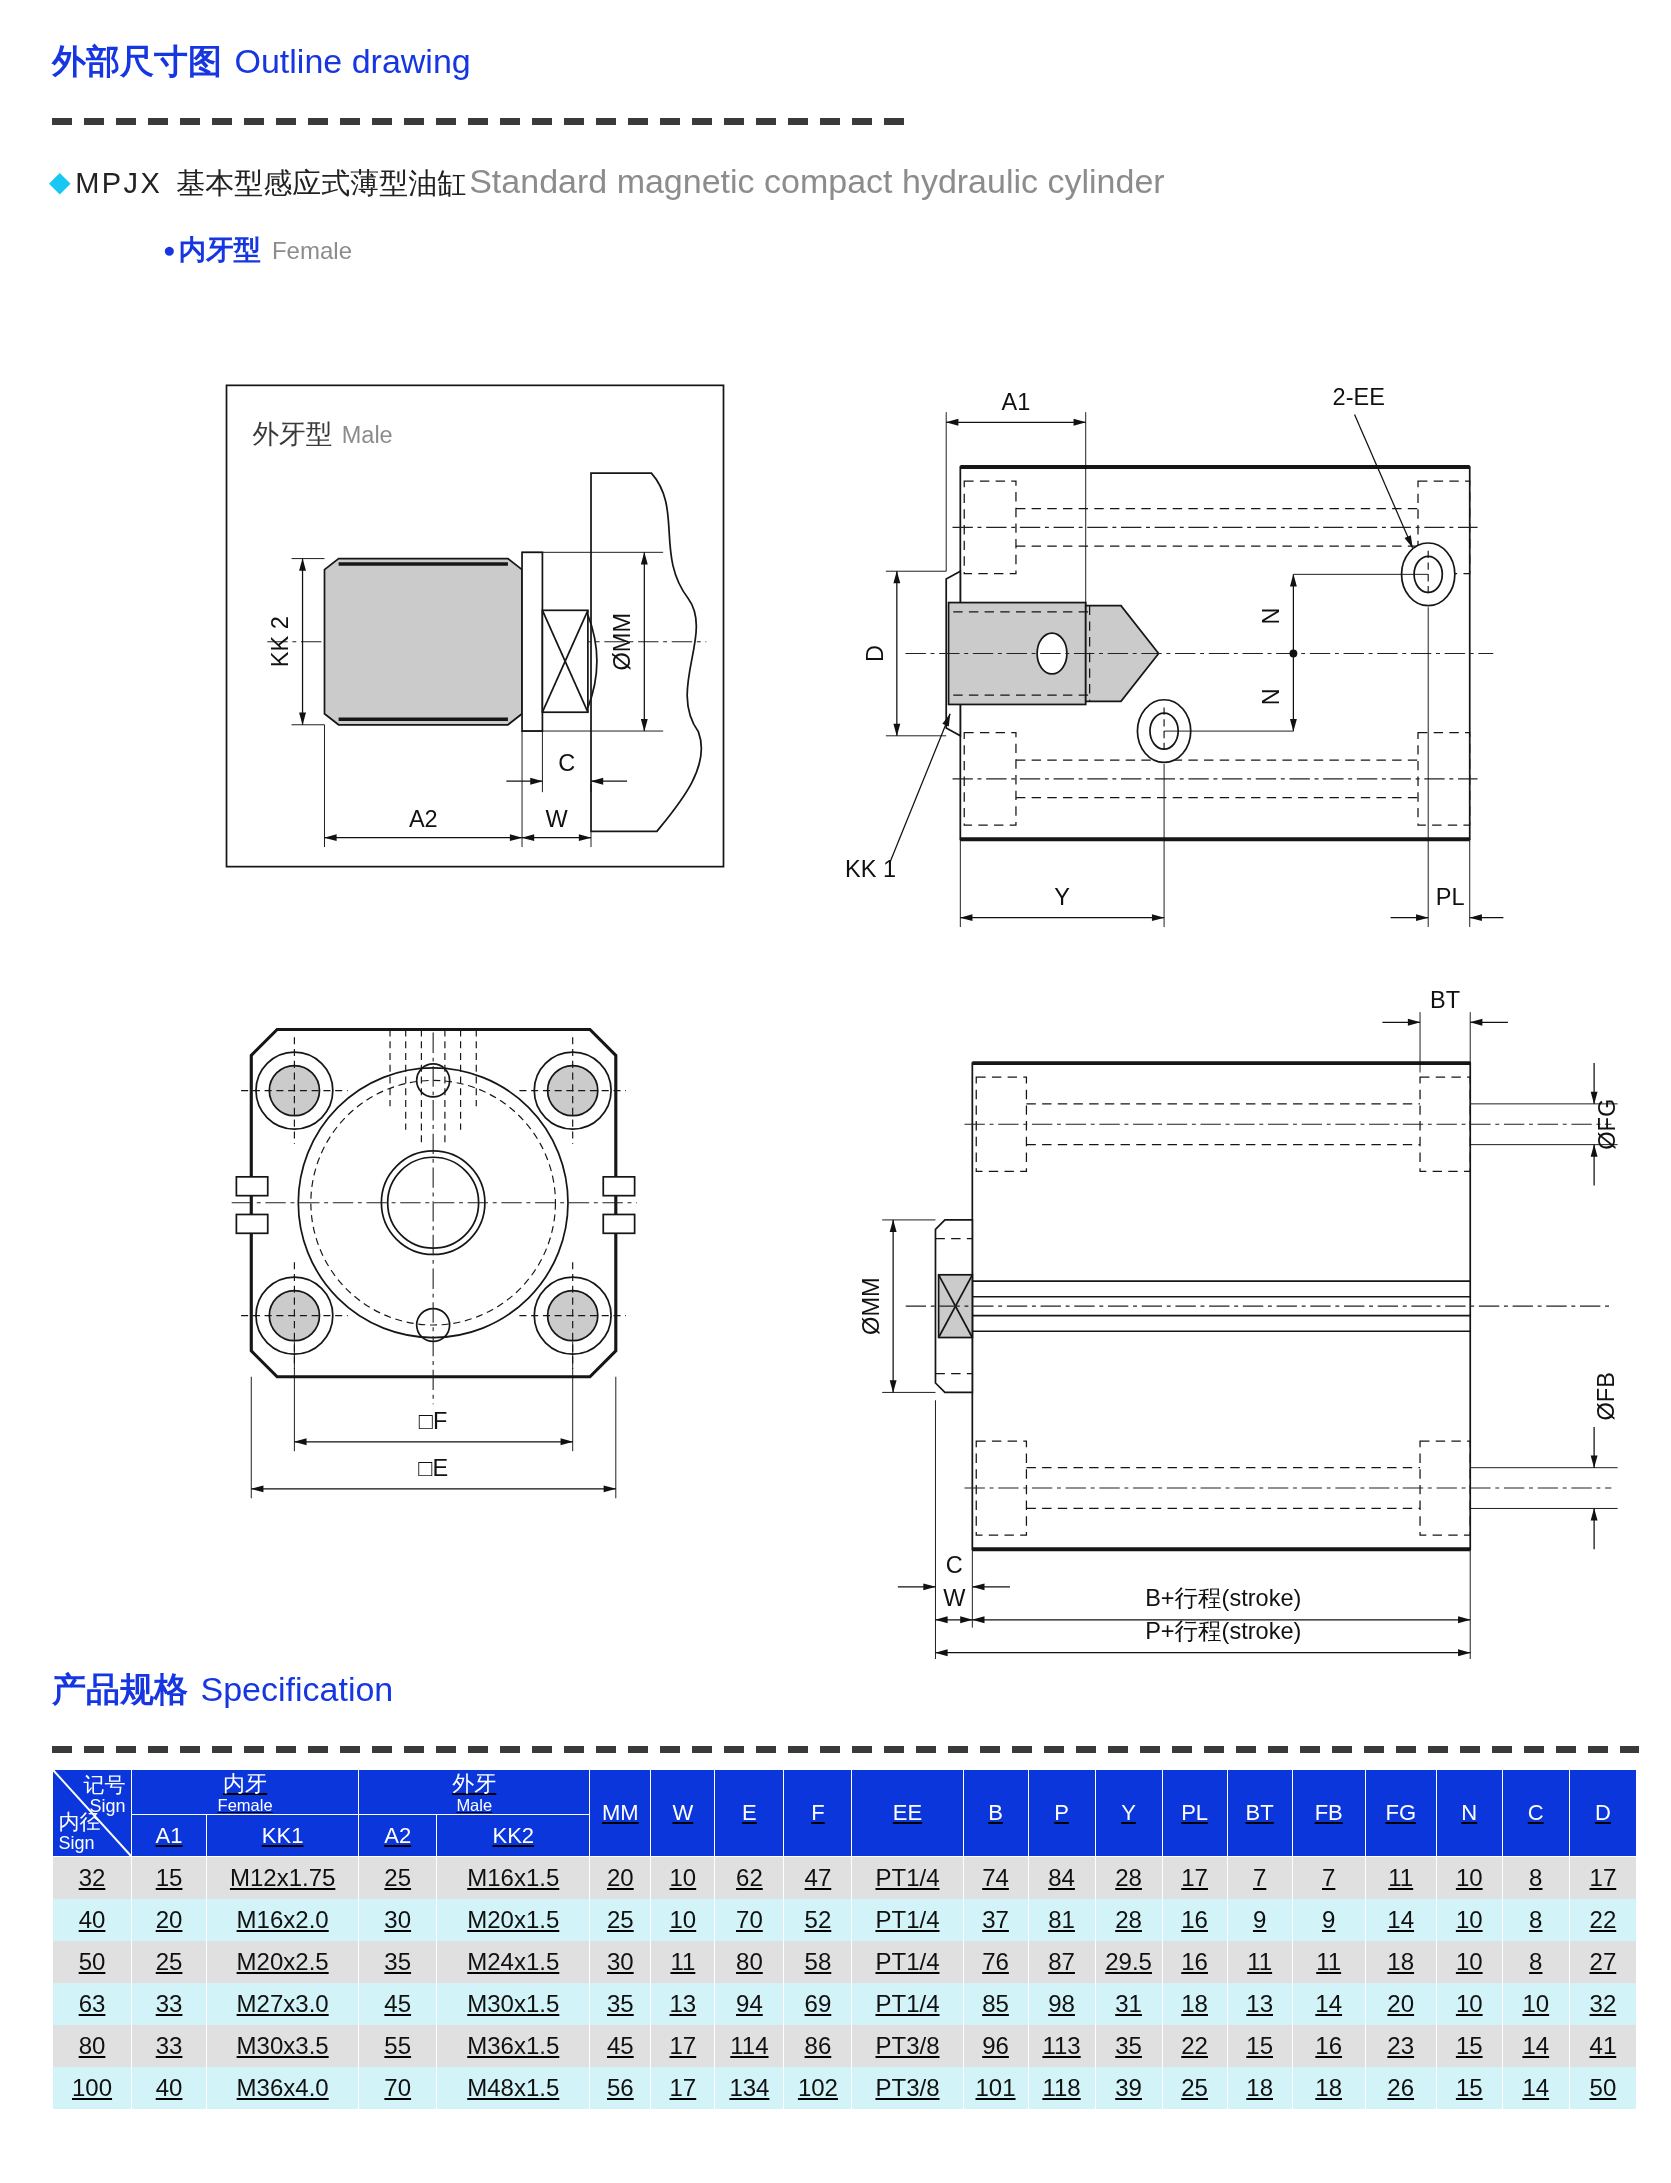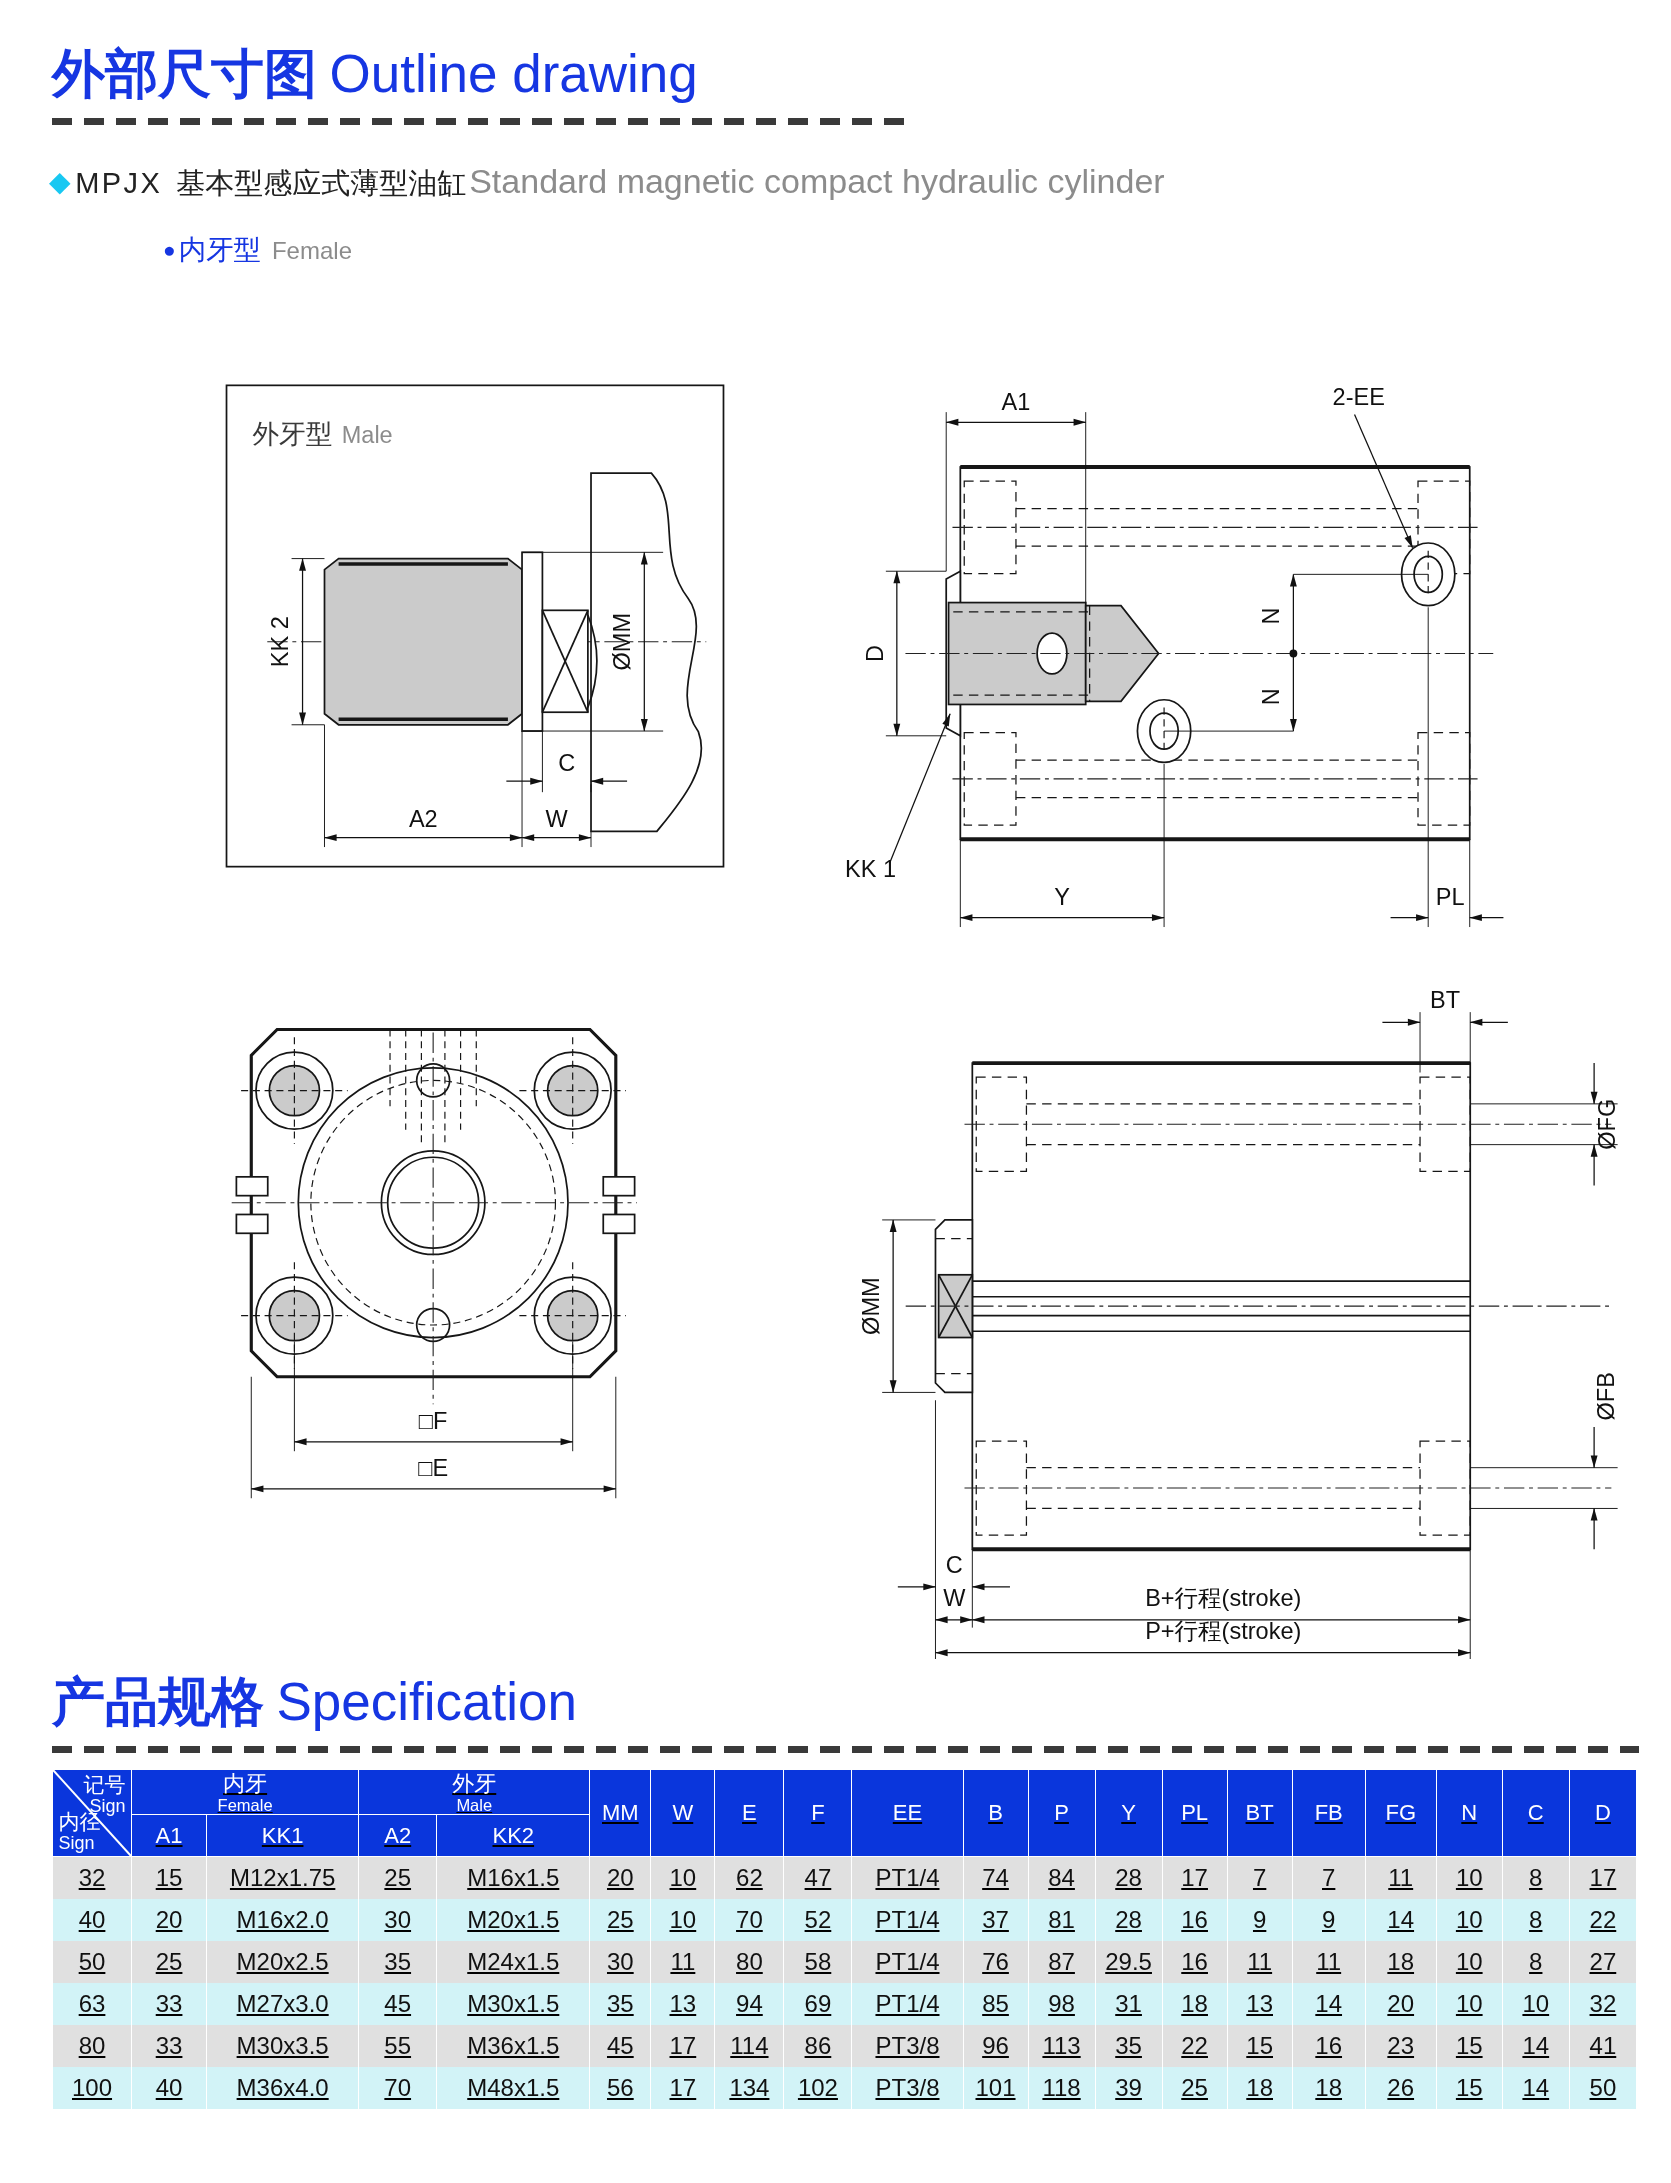--- a/index.html
+++ b/index.html
@@ -9,33 +9,33 @@
     --ink:#161616;
     --gray-txt:#8c8c8c;
     --row-gray:#e0e0e0;
     --row-cyan:#d2f3f7;
   }
   html,body{margin:0;padding:0;background:#fff;}
   body{font-family:"Liberation Sans","DejaVu Sans",sans-serif;}
   .page{position:relative;width:1672px;height:2183px;background:#fff;overflow:hidden;}
 
   
-  .sec-title{position:absolute;font-size:53px;color:var(--blue);white-space:nowrap;text-align:center;}
+  .sec-title{position:absolute;font-size:34px;color:var(--blue);white-space:nowrap;text-align:center;}
   .sec-title .zh{font-weight:bold;}
   .sec-title .en{font-weight:normal;margin-left:12.5px;}
   .dashline{position:absolute;height:7px;
     background:repeating-linear-gradient(90deg,#3a3a3a 0 20.4px,transparent 20.4px 32px);}
   .product-line{position:absolute;left:49px;top:162px;font-size:29px;color:#222;white-space:nowrap;}
   .product-line .diamond{color:var(--cyan);font-size:28px;vertical-align:1.6px;}
   .product-line .model{margin-left:4.7px;letter-spacing:2.4px;}
   .product-line .zh{margin-left:14px;}
   .product-line .en{margin-left:3px;color:var(--gray-txt);font-size:34px;}
   .variant-line{position:absolute;left:163px;top:232px;font-size:27.4px;color:var(--blue);white-space:nowrap;}
   .variant-line .bullet{font-size:21px;vertical-align:2.4px;}
-  .variant-line .zh{margin-left:3.1px;}
+  .variant-line .zh{margin-left:3.1px;font-weight:bold;}
   .variant-line .en{margin-left:11px;color:var(--gray-txt);font-size:24px;}
 
   
   svg{position:absolute;overflow:visible;}
   svg text{font-family:"Liberation Sans","DejaVu Sans",sans-serif;font-size:30px;fill:#111;}
   .s{stroke:var(--ink);fill:none;stroke-width:2.2;}
   .sf{stroke:var(--ink);fill:#fff;stroke-width:2.2;}
   .g{stroke:var(--ink);fill:#cbcbcb;stroke-width:2.2;}
   .thick{stroke-width:5;}
   .hd{stroke:var(--ink);fill:none;stroke-width:1.6;stroke-dasharray:12 8;}

